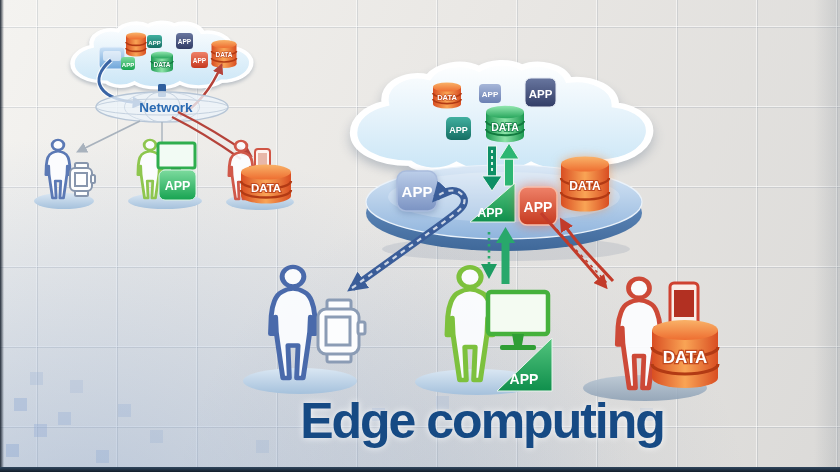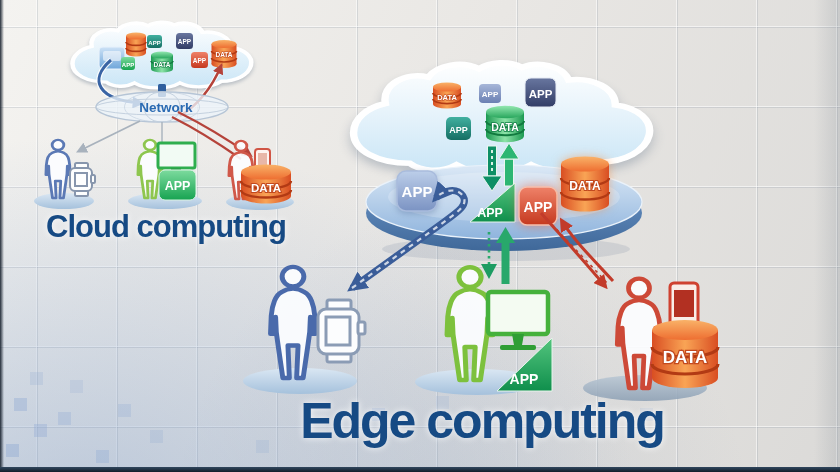--- a/index.html
+++ b/index.html
@@ -375,19 +375,18 @@
           <rect x="652" y="330" width="66" height="48" fill="url(#gOrCyl)"></rect>
           <path d="M652,347 A33,10 0 0 0 718,347" fill="none" stroke="#b23a14" stroke-width="3.2"></path>
           <path d="M652,364 A33,10 0 0 0 718,364" fill="none" stroke="#b23a14" stroke-width="3.2"></path>
           <ellipse cx="685" cy="330" rx="33" ry="10" fill="url(#gOrCylTop)"></ellipse>
           <text x="685" y="363" font-size="17" class="tw cyl-or" stroke-width="2.6">DATA</text>
         </g>
       </g>
     </g>
   </svg>
 
-  <div class="title title-cloud">Cloud computing</div>
   <div class="title title-edge">Edge computing</div>
 
   <div class="edge-right"></div>
   <div class="edge-left"></div>
   <div class="edge-bottom"></div>
 </div>
 
 </body></html>

